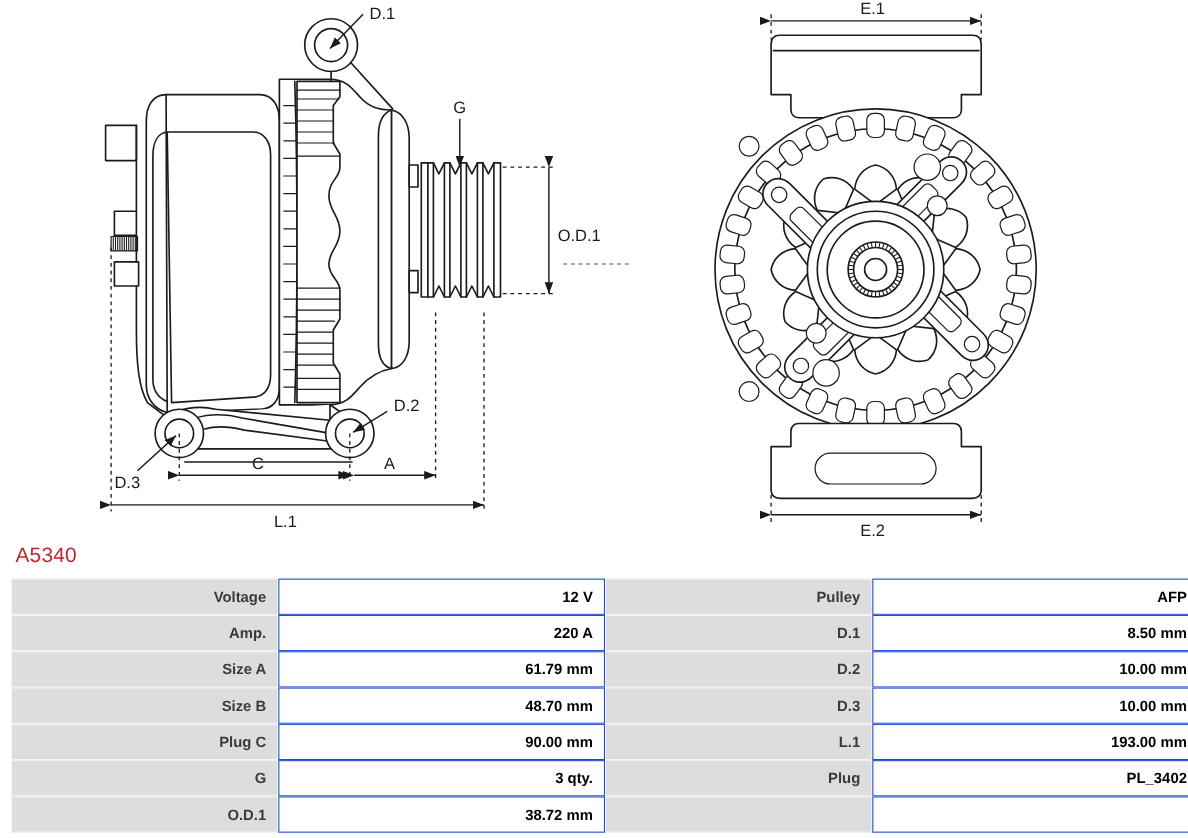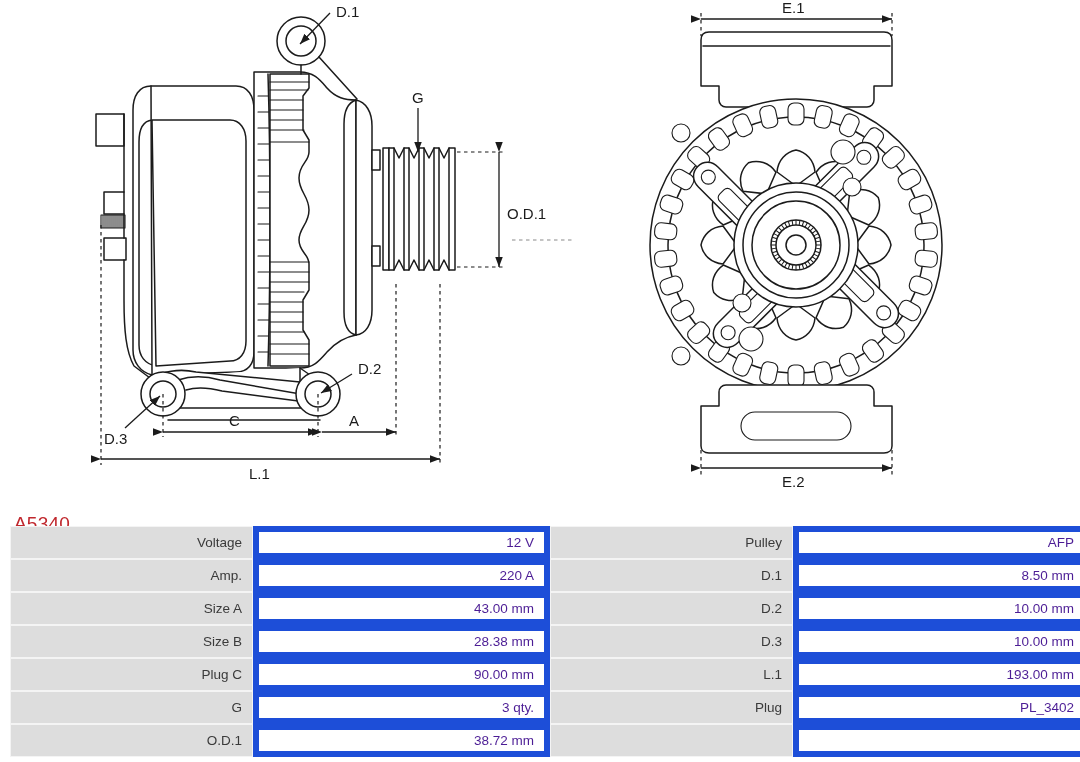--- a/index.html
+++ b/index.html
@@ -28,21 +28,21 @@
     top: 0;
     width: 1080px;
     height: 490px;
   }
   #drawings svg { display: block; }
 
   
   #part-title {
     position: absolute;
     left: 14px;
-    top: 512px;
+    top: 494px;
     font-size: 19px;
     font-weight: 400;
     color: #c0272d;
     letter-spacing: 0.2px;
     line-height: 24px;
   }
 
   
   #spec-table {
     position: absolute;
@@ -55,30 +55,31 @@
   }
   #spec-table td {
     height: 33px;
     font-size: 13.5px;
     padding: 0 10px;
     text-align: right;
     vertical-align: middle;
     box-sizing: border-box;
     white-space: nowrap;
     overflow: hidden;
+    font-weight: bold;
   }
   td.lbl {
     background: #dddddd;
     border: 1px solid #f4f4f4;
     color: #3a3a3a;
   }
   td.val {
     background: #ffffff;
-    border: 6px solid #1d4ed8;
-    color: #4c1d95;
+    border: 1px solid #1d4ed8;
+    color: #000000;
   }
   col.c-lbl { width: 243px; }
   col.c-val { width: 297px; }
 </style>
 </head>
 <body>
 
 <div id="page">
 
   <div id="drawings">
@@ -641,27 +642,27 @@
         <td class="val">AFP</td>
       </tr>
       <tr>
         <td class="lbl">Amp.</td>
         <td class="val">220 A</td>
         <td class="lbl">D.1</td>
         <td class="val">8.50 mm</td>
       </tr>
       <tr>
         <td class="lbl">Size A</td>
-        <td class="val">43.00 mm</td>
+        <td class="val">61.79 mm</td>
         <td class="lbl">D.2</td>
         <td class="val">10.00 mm</td>
       </tr>
       <tr>
         <td class="lbl">Size B</td>
-        <td class="val">28.38 mm</td>
+        <td class="val">48.70 mm</td>
         <td class="lbl">D.3</td>
         <td class="val">10.00 mm</td>
       </tr>
       <tr>
         <td class="lbl">Plug C</td>
         <td class="val">90.00 mm</td>
         <td class="lbl">L.1</td>
         <td class="val">193.00 mm</td>
       </tr>
       <tr>

